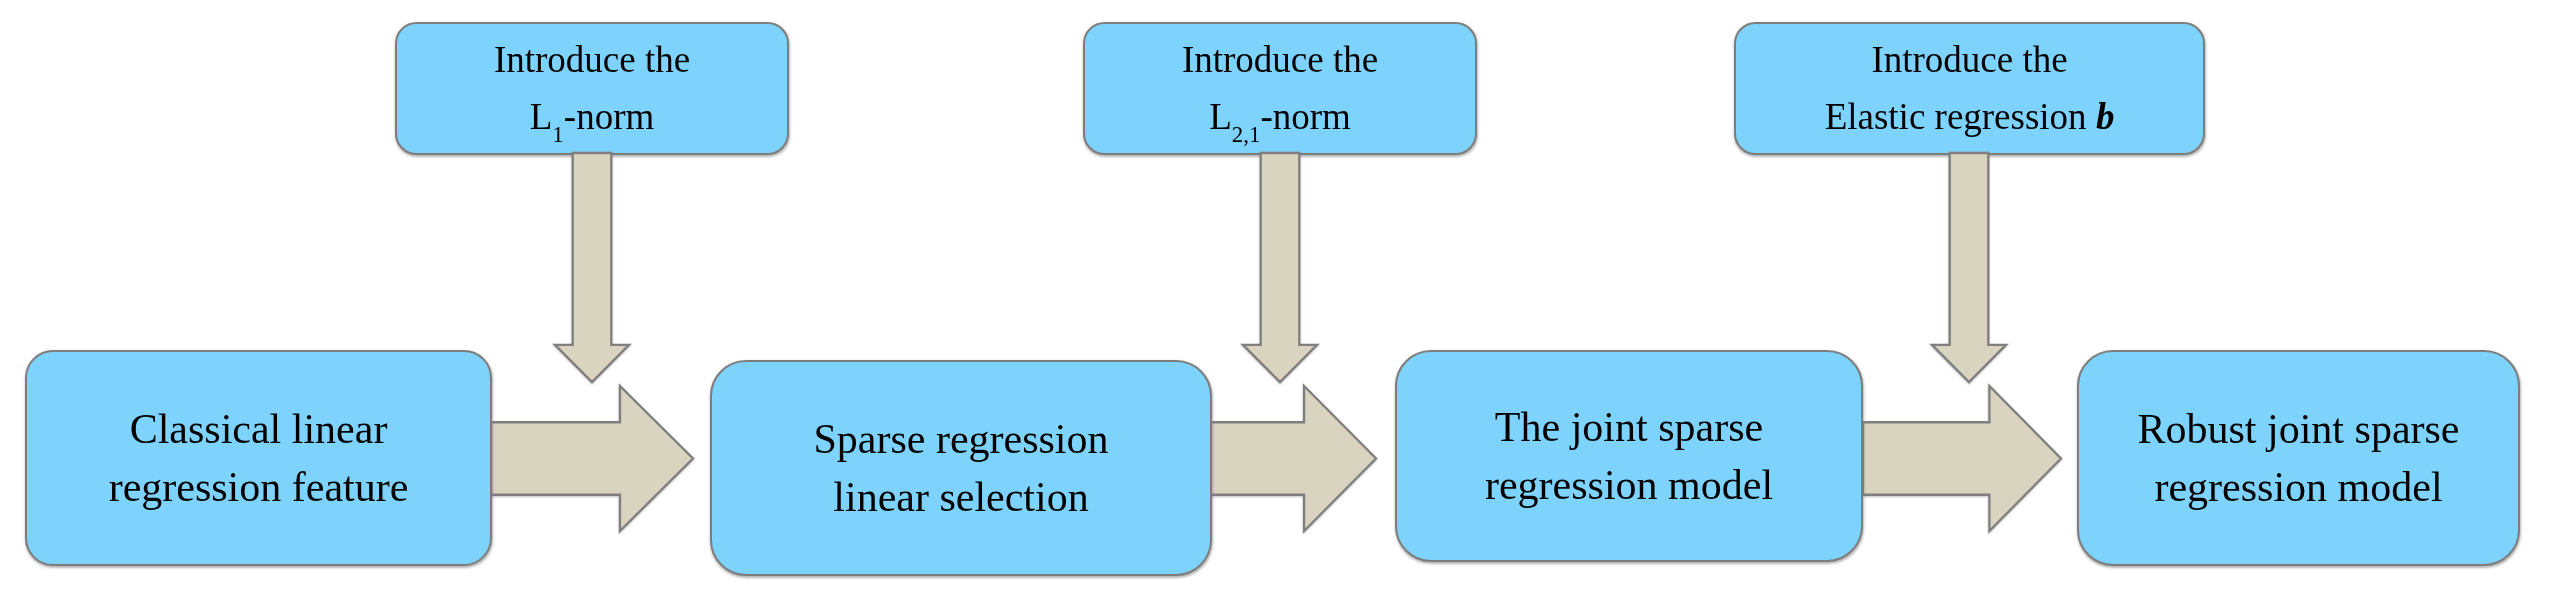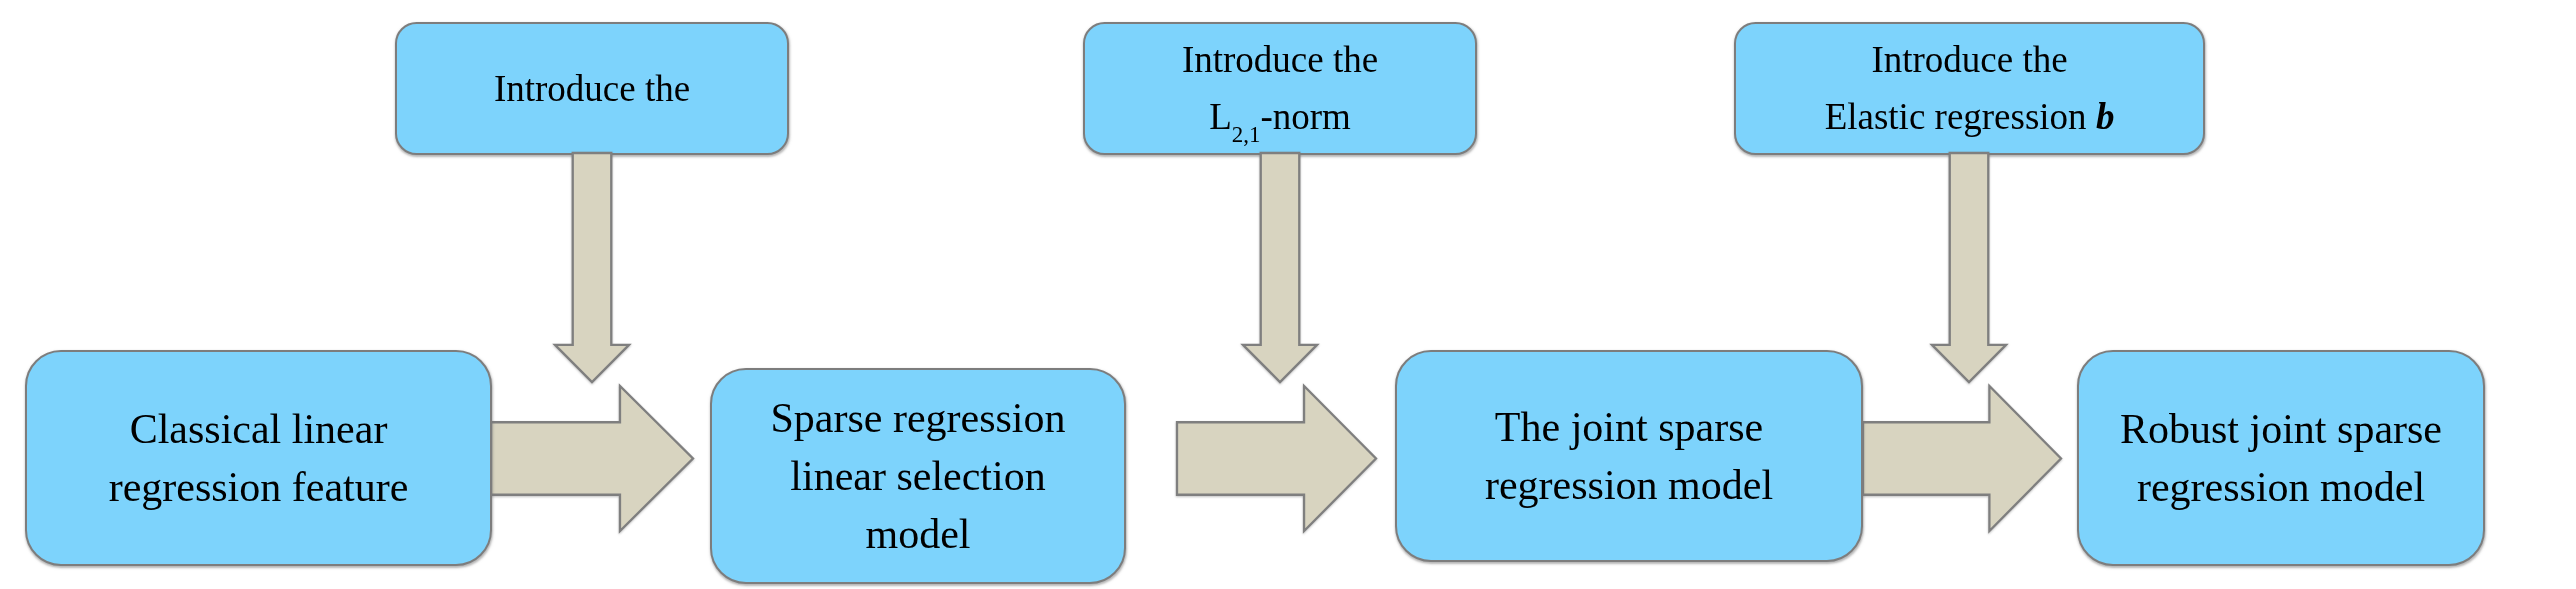--- a/index.html
+++ b/index.html
@@ -57,38 +57,39 @@
   svg.arrow polygon {
     fill: #d8d4c0;
     stroke: #7f7f7f;
     stroke-width: 3;
     stroke-linejoin: miter;
   }
   
   #top-box-1 { left: 395px;  top: 21.6px;  width: 394px; height: 133px; }
   #top-box-2 { left: 1083px; top: 21.6px;  width: 394px; height: 133px; }
   #top-box-3 { left: 1734px; top: 21.6px;  width: 471px; height: 133px; }
-  #main-box-1 { left: 25px;   top: 350px; width: 467px; height: 216px; }
-  #main-box-2 { left: 710px;  top: 368px; width: 416px; height: 216px; }
+  #main-box-1 { left: 25px;   top: 350px; width: 467px; height: 216px; border-radius: 28px; }
+  #main-box-2 { left: 710px;  top: 360px; width: 502px; height: 216px; }
   #main-box-3 { left: 1395px; top: 350px; width: 468px; height: 212px; }
-  #main-box-4 { left: 2077px; top: 350px; width: 408px; height: 216px; }
+  #main-box-4 { left: 2077px; top: 350px; width: 443px; height: 216px; }
   #h-arrow-1 { left: 491px;  top: 386px; width: 202px; height: 145px; }
   #h-arrow-2 { left: 1177px; top: 386px; width: 199px; height: 145px; }
   #h-arrow-3 { left: 1863px; top: 386px; width: 198px; height: 145px; }
   #v-arrow-1 { left: 555px;  top: 153px; width: 74px;  height: 229px; }
   #v-arrow-2 { left: 1243px; top: 153px; width: 74px;  height: 229px; }
   #v-arrow-3 { left: 1932px; top: 153px; width: 74px;  height: 229px; }
 </style>
 </head>
 <body>
 
 <div class="canvas">
 
   <div class="box top-box" id="top-box-1">
     <span class="line">Introduce the</span>
+    <span class="line formula"><span>L</span><sub>1</sub><span>-norm</span></span>
   </div>
 
   <div class="box top-box" id="top-box-2">
     <span class="line">Introduce the</span>
     <span class="line formula"><span>L</span><sub>2,1</sub><span>-norm</span></span>
   </div>
 
   <div class="box top-box" id="top-box-3">
     <span class="line">Introduce the</span>
     <span class="line"><span>Elastic regression </span><span class="emphasis">b</span></span>
@@ -115,21 +116,20 @@
   </svg>
 
   <div class="box main-box" id="main-box-1">
     <span class="line">Classical linear</span>
     <span class="line">regression feature</span>
   </div>
 
   <div class="box main-box" id="main-box-2">
     <span class="line">Sparse regression</span>
     <span class="line">linear selection</span>
-    <span class="line">model</span>
   </div>
 
   <div class="box main-box" id="main-box-3">
     <span class="line">The joint sparse</span>
     <span class="line">regression model</span>
   </div>
 
   <div class="box main-box" id="main-box-4">
     <span class="line">Robust joint sparse</span>
     <span class="line">regression model</span>

